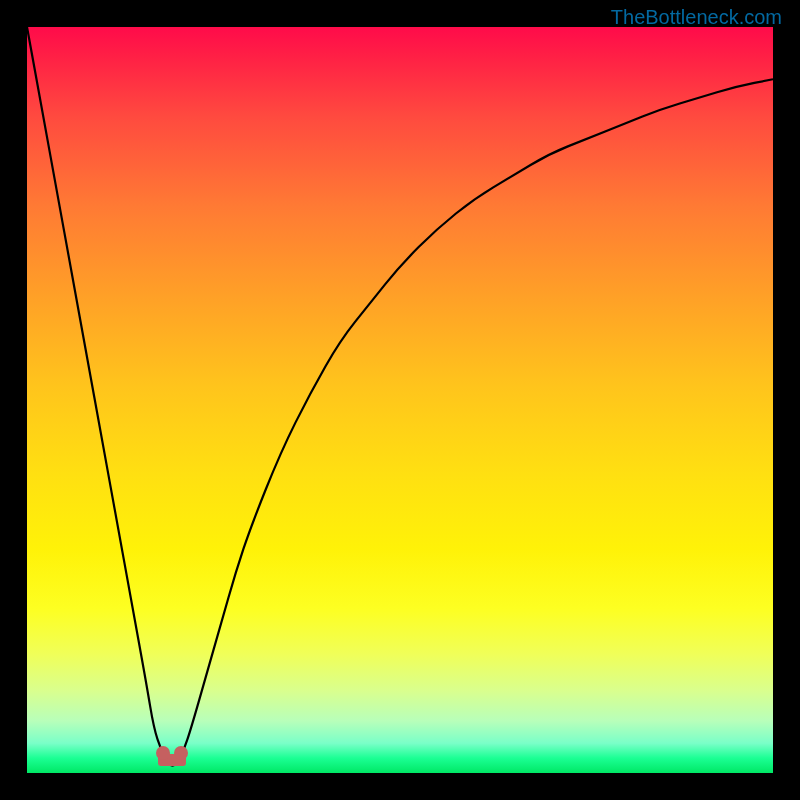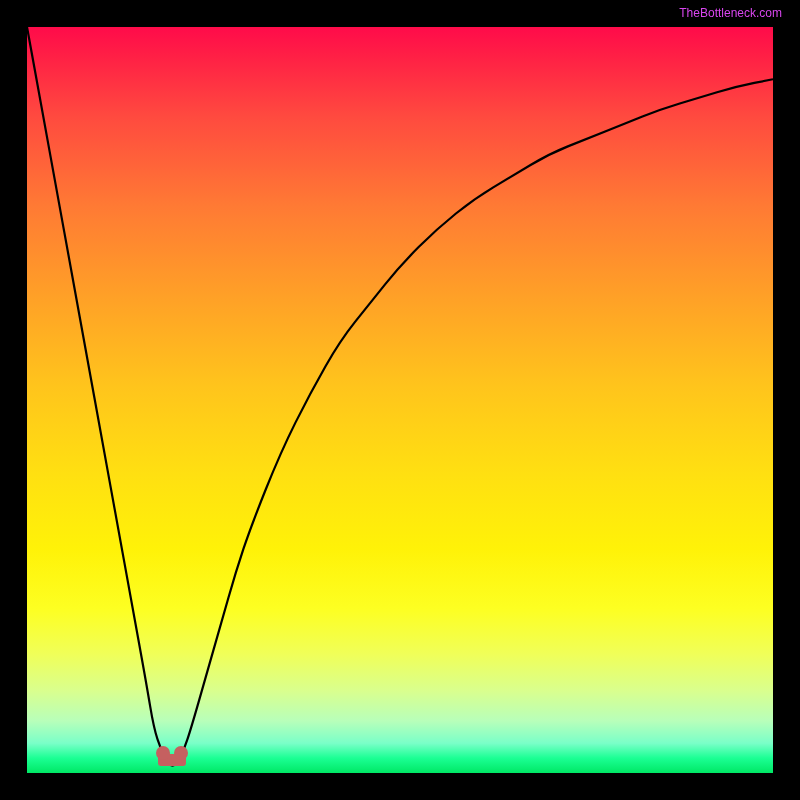--- a/index.html
+++ b/index.html
@@ -8,22 +8,22 @@
     height: 800px;
     background: #000;
     position: relative;
     overflow: hidden;
     font-family: Arial, Helvetica, sans-serif;
   }
   .watermark {
     position: absolute;
     top: 6px;
     right: 18px;
-    color: #d946ef;
-    font-size: 12px;
+    color: #0369a1;
+    font-size: 20px;
     font-weight: 500;
     z-index: 10;
   }
   .plot-frame {
     position: absolute;
     left: 27px;
     top: 27px;
     width: 746px;
     height: 746px;
     background: linear-gradient(to bottom,

